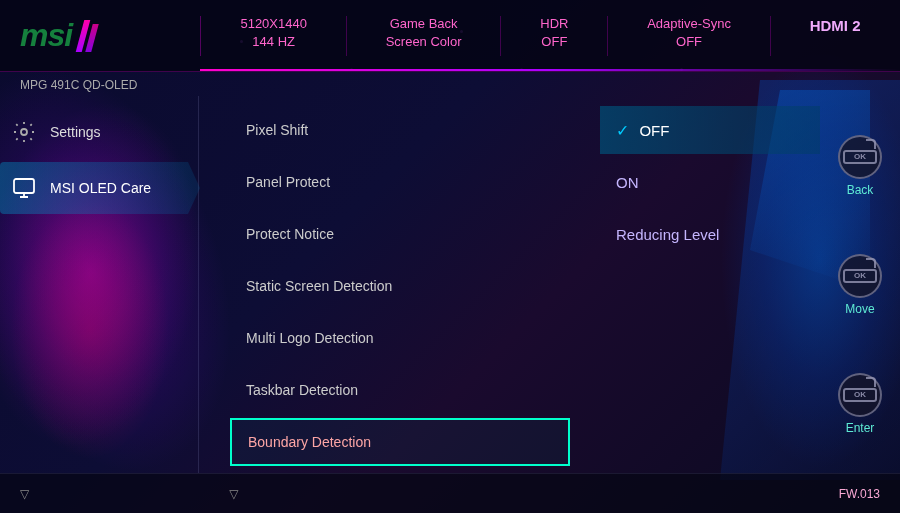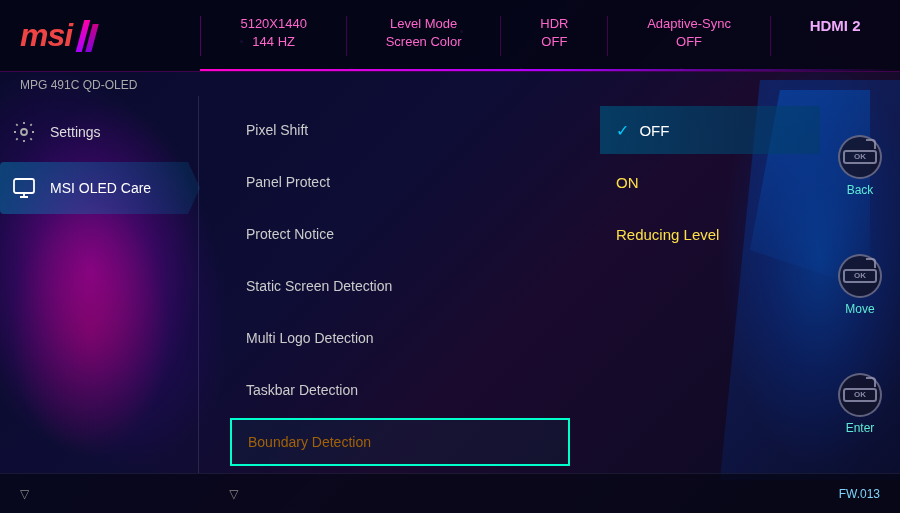--- a/index.html
+++ b/index.html
@@ -70,21 +70,21 @@
     .msi-logo {
       display: flex;
       align-items: center;
       gap: 8px;
     }
 
     .msi-text {
       font-size: 32px;
       font-weight: 900;
       font-style: italic;
-      color: #ef4444;
+      color: #15803d;
       letter-spacing: -1px;
     }
 
     .msi-slash {
       display: flex;
       gap: 3px;
     }
 
     .slash-line {
       width: 6px;
@@ -228,21 +228,21 @@
       font-size: 14px;
       flex: 1;
     }
 
     .menu-item.selected {
       border: 2px solid #00ffcc;
       background: rgba(0,200,180,0.05);
     }
 
     .menu-item.selected .menu-item-label {
-      color: #a16207;
+      color: #fca5a5;
     }
 
     
     .value-panel {
       width: 220px;
       padding: 10px 0;
       display: flex;
       flex-direction: column;
       gap: 4px;
     }
@@ -252,21 +252,21 @@
       align-items: center;
       padding: 13px 16px;
       min-height: 48px;
     }
 
     .value-item.selected {
       background: linear-gradient(90deg, rgba(0,80,120,0.7), rgba(0,60,100,0.5));
     }
 
     .value-text {
-      color: #fde047;
+      color: #c4b5fd;
       font-size: 15px;
     }
 
     .value-item.selected .value-text {
       color: #fff;
     }
 
     .checkmark {
       color: #00ccff;
       font-size: 16px;
@@ -352,21 +352,21 @@
       display: flex;
       gap: 200px;
     }
 
     .arrow-down {
       color: #888;
       font-size: 12px;
     }
 
     .fw-version {
-      color: #7dd3fc;
+      color: #f9a8d4;
       font-size: 12px;
     }
 
     
     .deco-line-left {
       position: absolute;
       left: 198px;
       top: 96px;
       bottom: 40px;
       width: 1px;
@@ -407,21 +407,21 @@
 
   <div class="header-nav">
     <div class="nav-item">
       <span class="nav-label">5120X1440</span>
       <span class="nav-label">144 HZ</span>
     </div>
 
     <div class="nav-divider"></div>
 
     <div class="nav-item">
-      <span class="nav-label">Level Mode</span>
+      <span class="nav-label">Game Back</span>
       <span class="nav-label">Screen Color</span>
     </div>
 
     <div class="nav-divider"></div>
 
     <div class="nav-item">
       <span class="nav-label">HDR</span>
       <span class="nav-label">OFF</span>
     </div>
 

